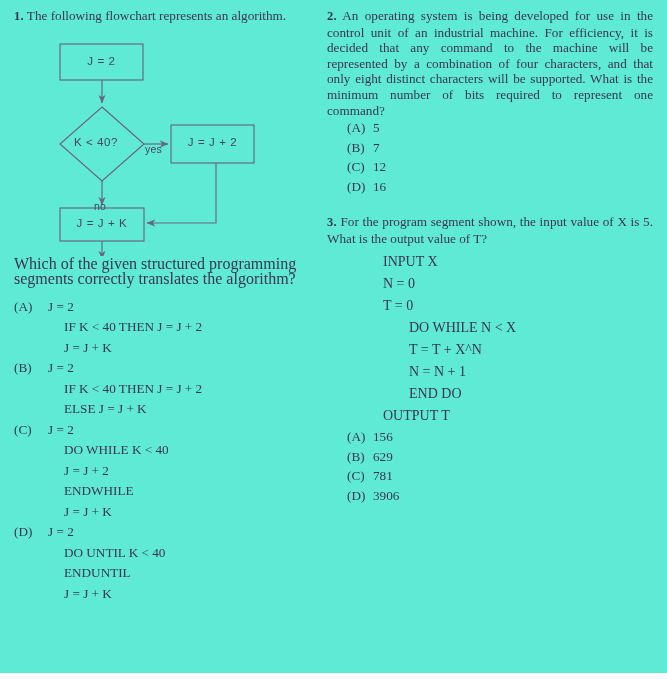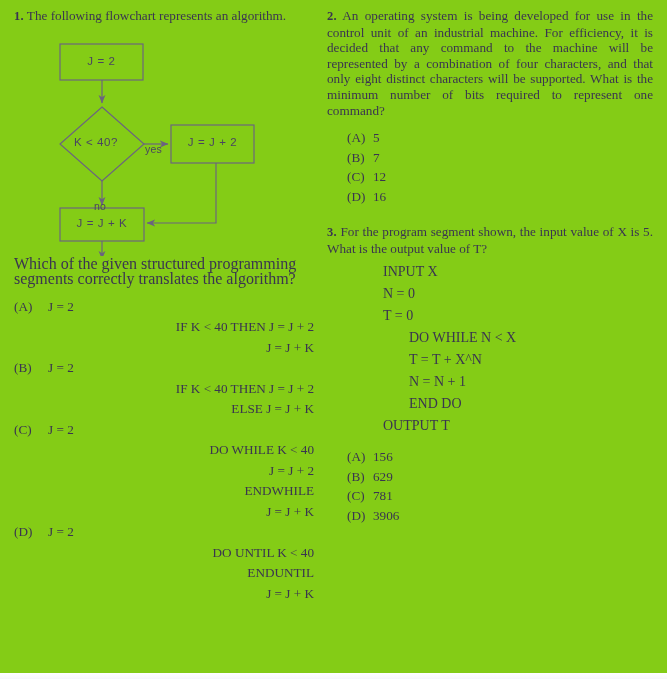--- a/index.html
+++ b/index.html
@@ -12,21 +12,21 @@
     width: 667px;
     height: 679px;
     position: relative;
     overflow: hidden;
     font-family: "Liberation Serif", serif;
     color: #3a3550;
   }
   .page {
     position: absolute;
     inset: 0;
-    background: #84cc16;
+    background: #5eead4;
   }
   .bottom-band {
     position: absolute;
     left: 0; right: 0; bottom: 0;
     height: 6px;
     background: linear-gradient(to bottom, #ffffff 0%, #fbfbfc 60%, #f7f7f9 100%);
   }
 
   
   .col-left {
@@ -103,26 +103,24 @@
     position: absolute;
     left: 0;
     top: 0;
   }
   .opt .first-line {
     display: block;
   }
   .opt .cont {
     display: block;
     padding-left: 16px;
-    text-align: right;
   }
 
   
   .choices {
-    margin-top: 10px;
     padding-left: 20px;
   }
   .choice {
     font-size: 13.2px;
     line-height: 19.5px;
   }
   .choice .tag {
     display: inline-block;
     width: 26px;
   }

